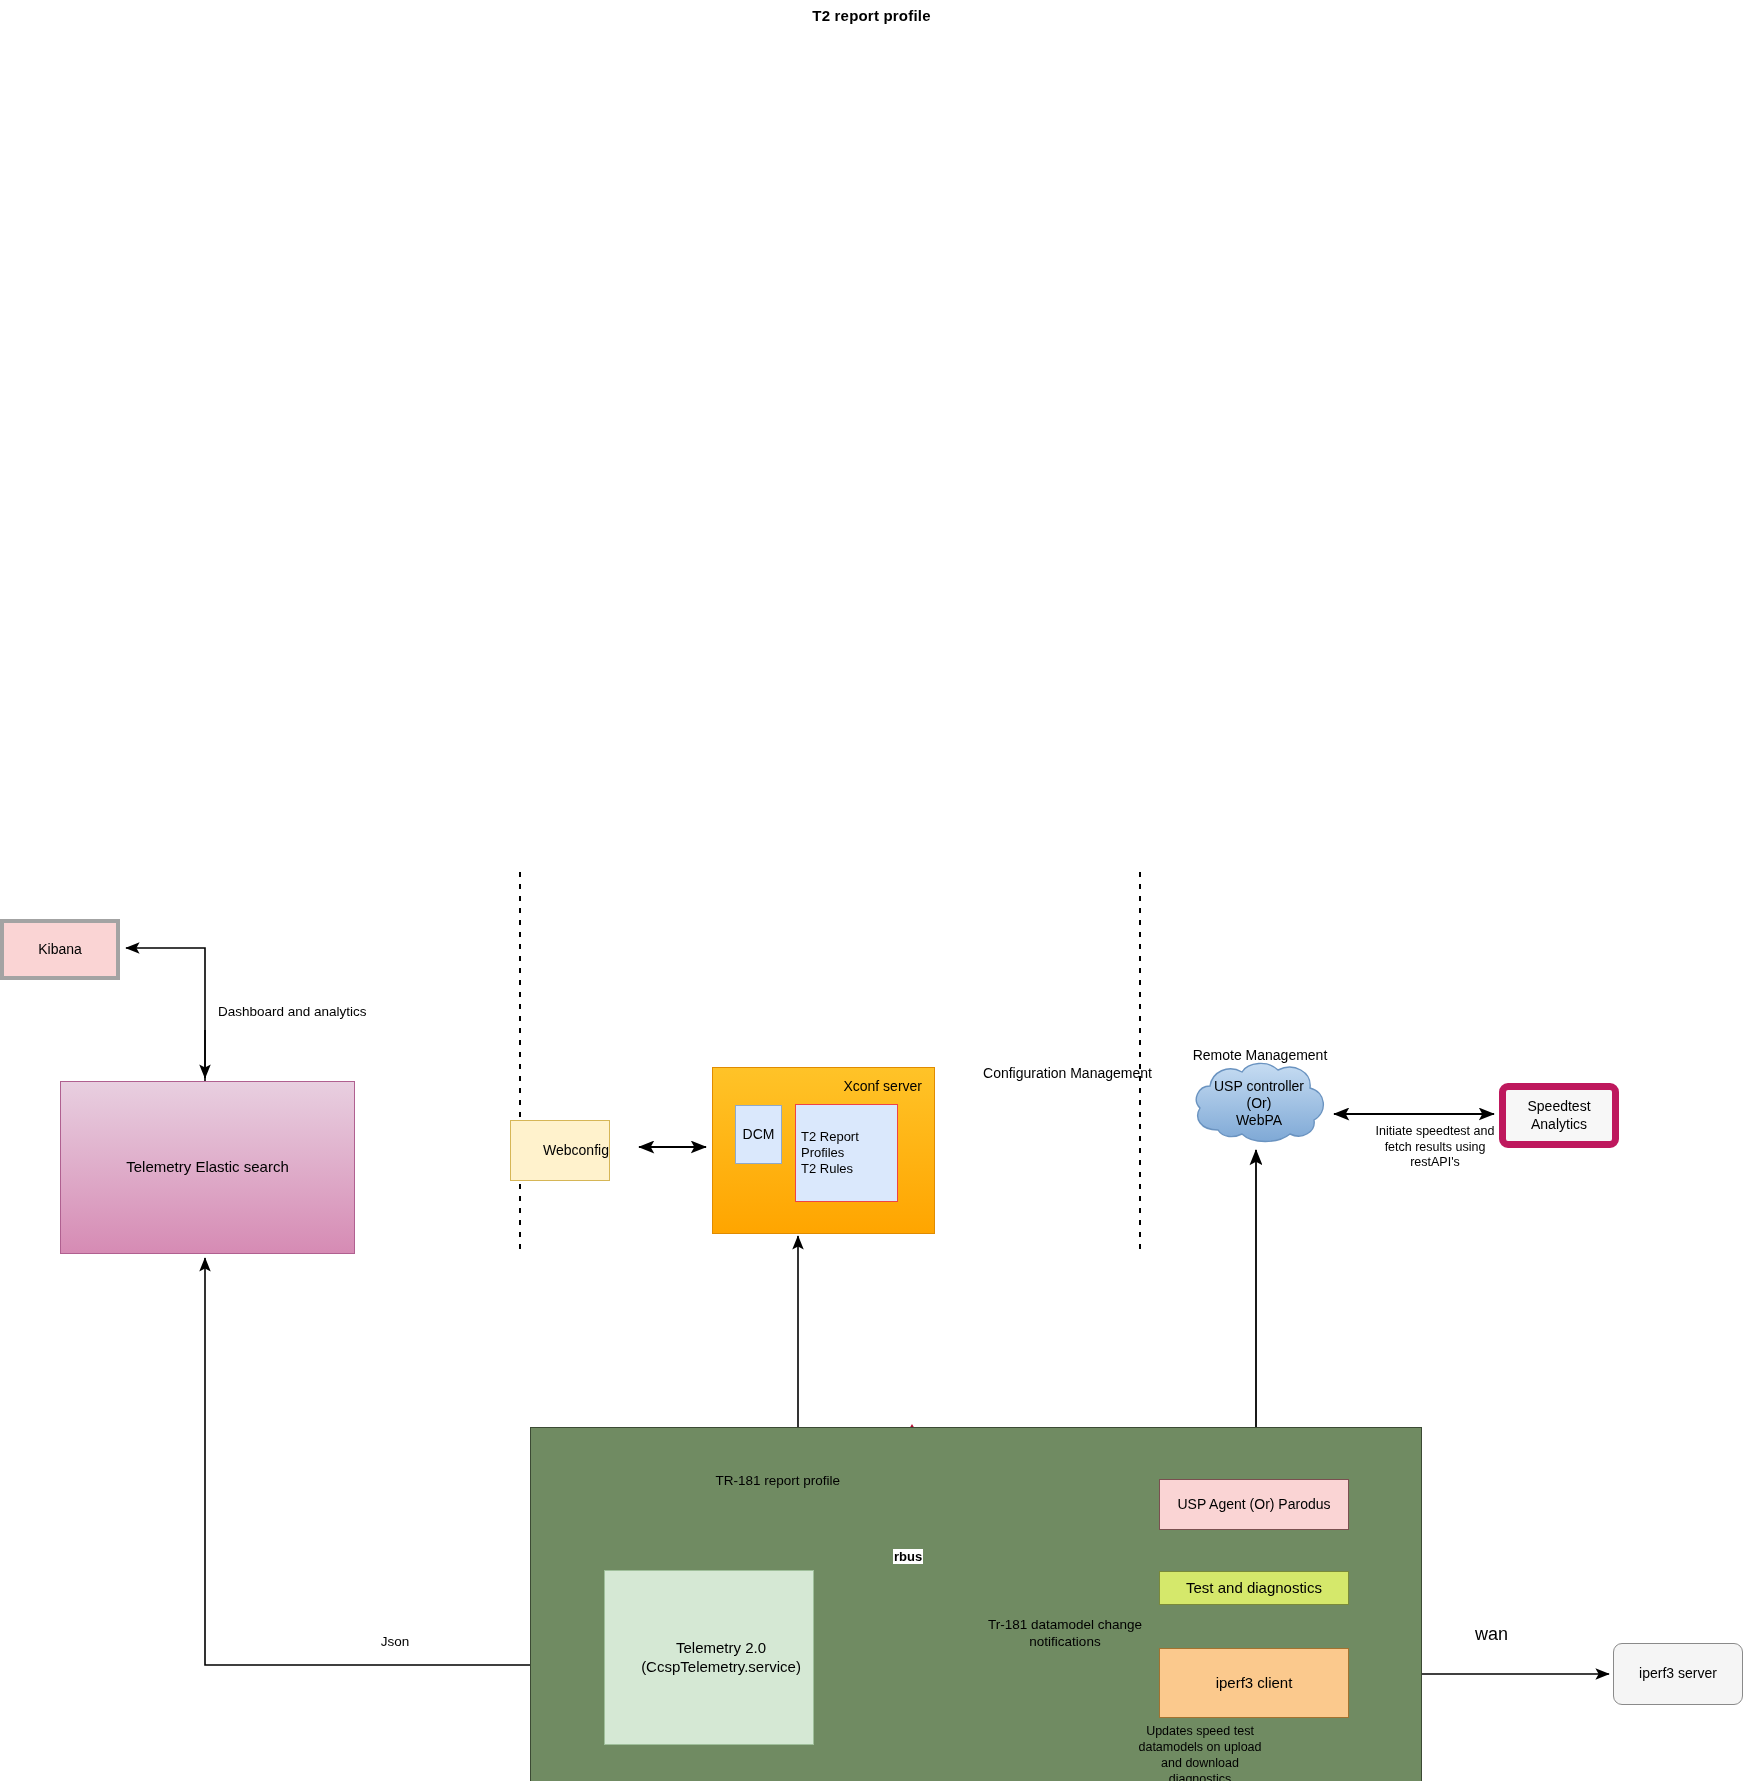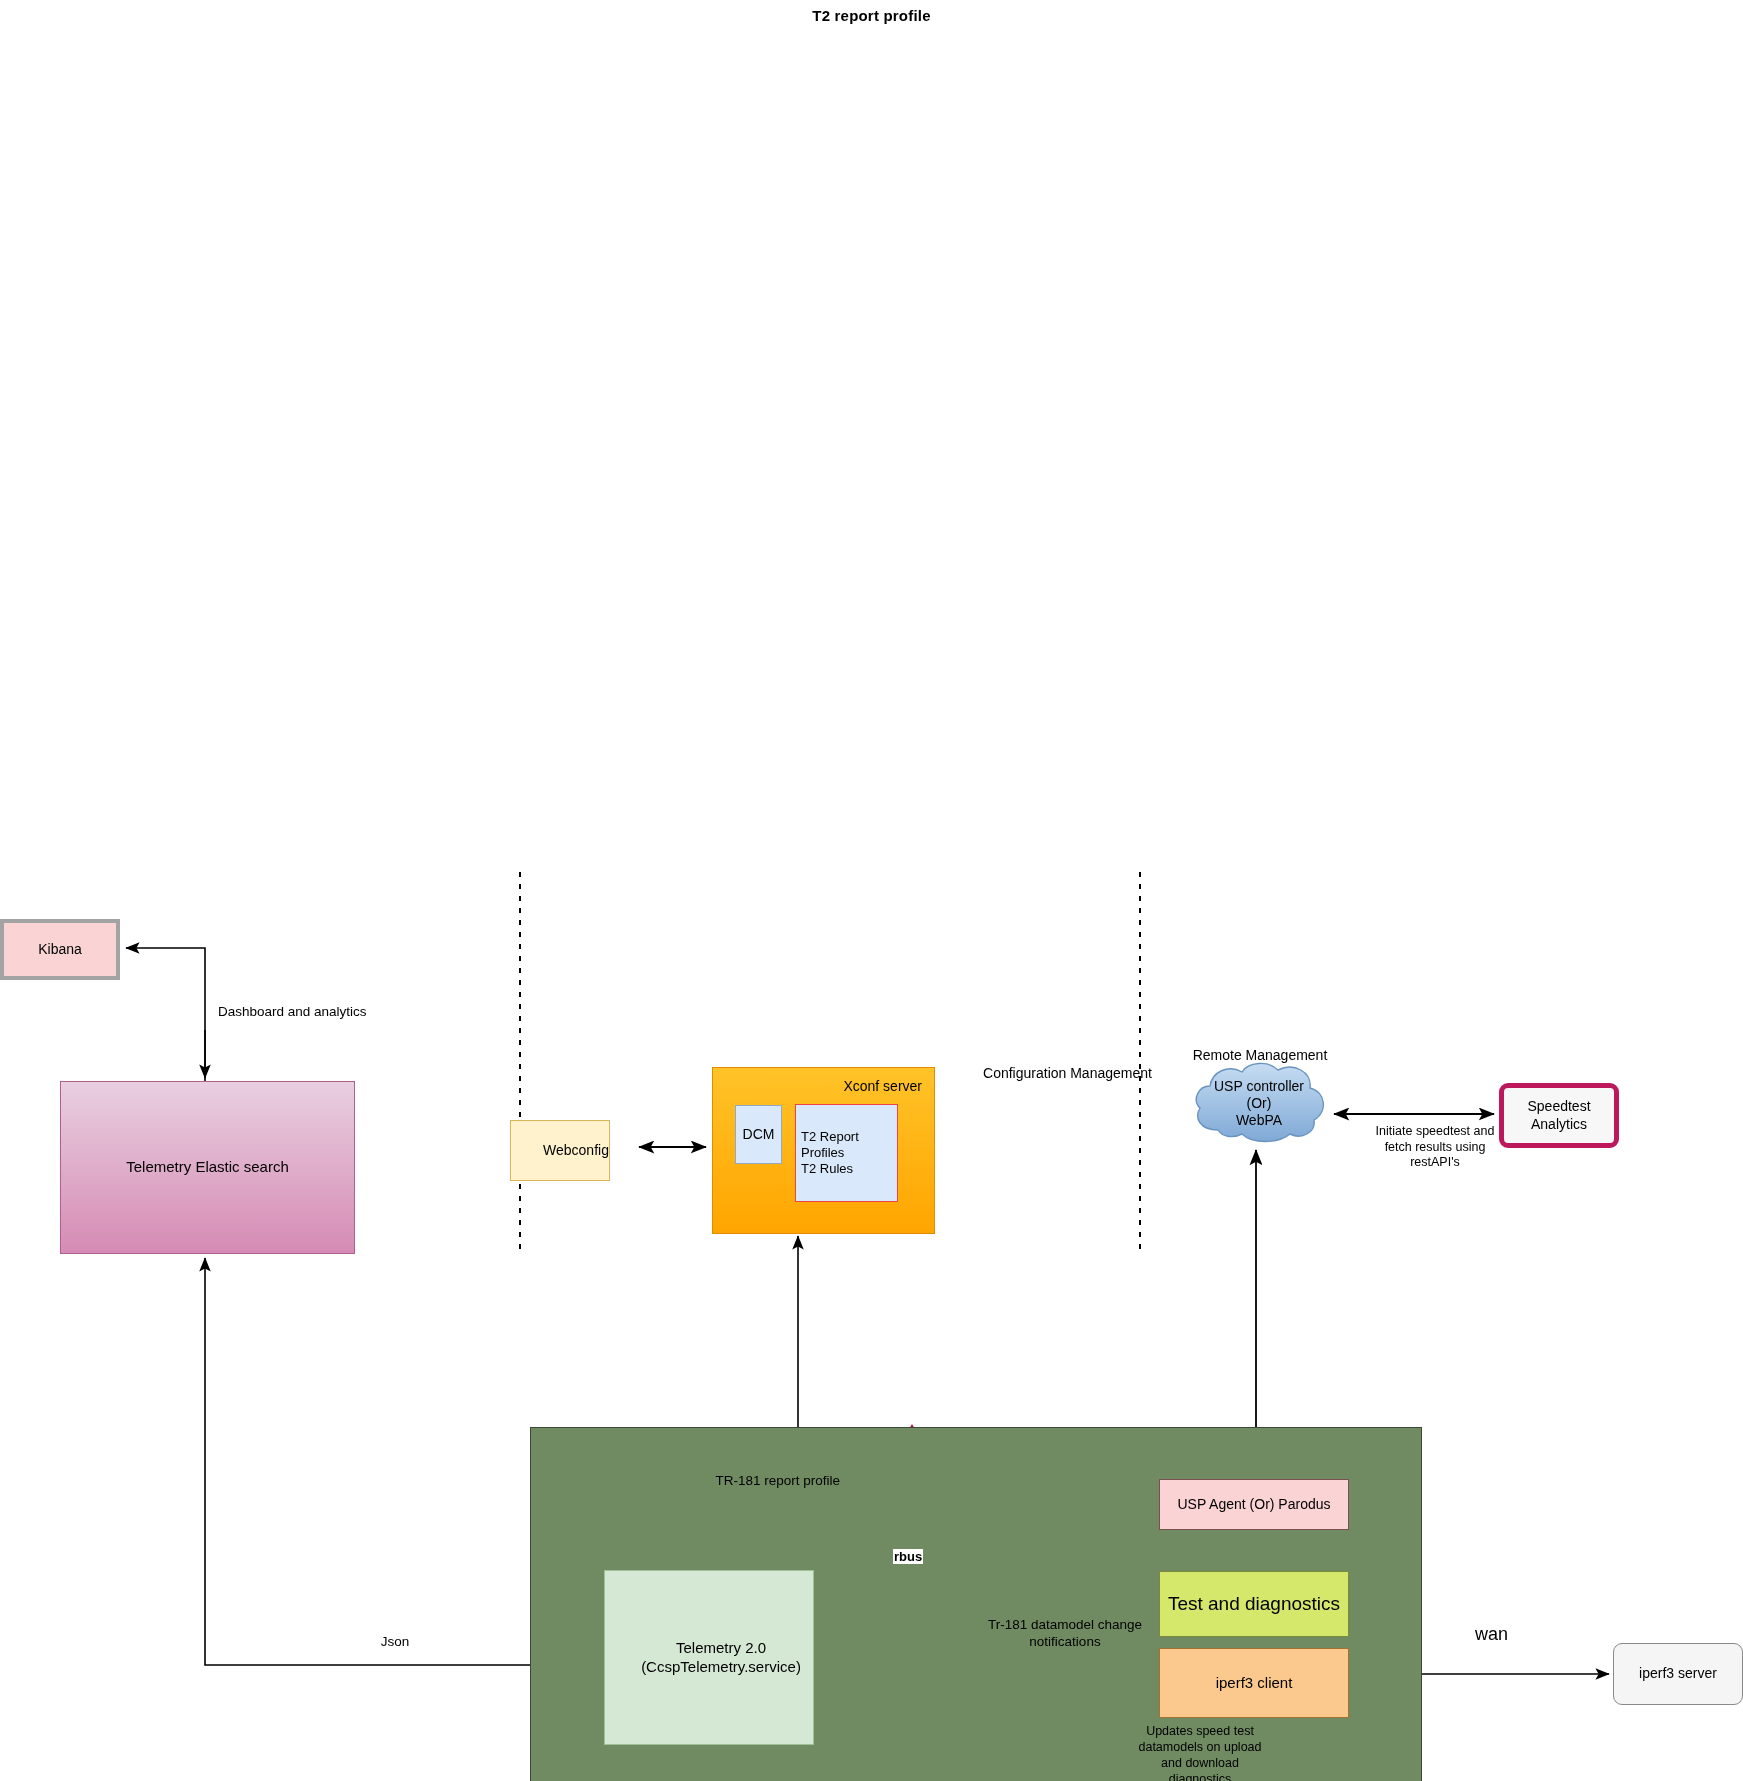--- a/index.html
+++ b/index.html
@@ -96,21 +96,21 @@
   #cloud-text {
     position: absolute; left: 0; top: 18px; width: 138px;
     text-align: center;
     font-size: 14px;
     line-height: 1.2;
     z-index: 3;
   }
   #node-speedtest {
     left: 1499px; top: 1083px; width: 120px; height: 65px;
     background: #f7f7f7;
-    border: 5px solid #be185d;
+    border: 7px solid #be185d;
     border-radius: 9px;
     font-size: 14px;
   }
   #label-restapi {
     left: 1345px; top: 1124px; width: 180px;
     text-align: center;
     font-size: 12.5px;
     line-height: 1.25;
   }
   #node-green {
@@ -125,24 +125,24 @@
     font-size: 15px;
     padding-left: 24px;
   }
   #node-uspagent {
     left: 1159px; top: 1479px; width: 190px; height: 51px;
     background: #FAD4D4;
     border: 1px solid #7a5050;
     font-size: 14px;
   }
   #node-testdiag {
-    left: 1159px; top: 1571px; width: 190px; height: 66px;
+    left: 1159px; top: 1571px; width: 190px; height: 34px;
     background: #D5E86B;
     border: 1px solid #7a8a3a;
-    font-size: 19px;
+    font-size: 15px;
   }
   #node-iperf3client {
     left: 1159px; top: 1648px; width: 190px; height: 70px;
     background: #FBC98D;
     border: 1px solid #a3722f;
     font-size: 15px;
   }
   #label-updates {
     left: 1055px; top: 1724px; width: 290px;
     text-align: center;

